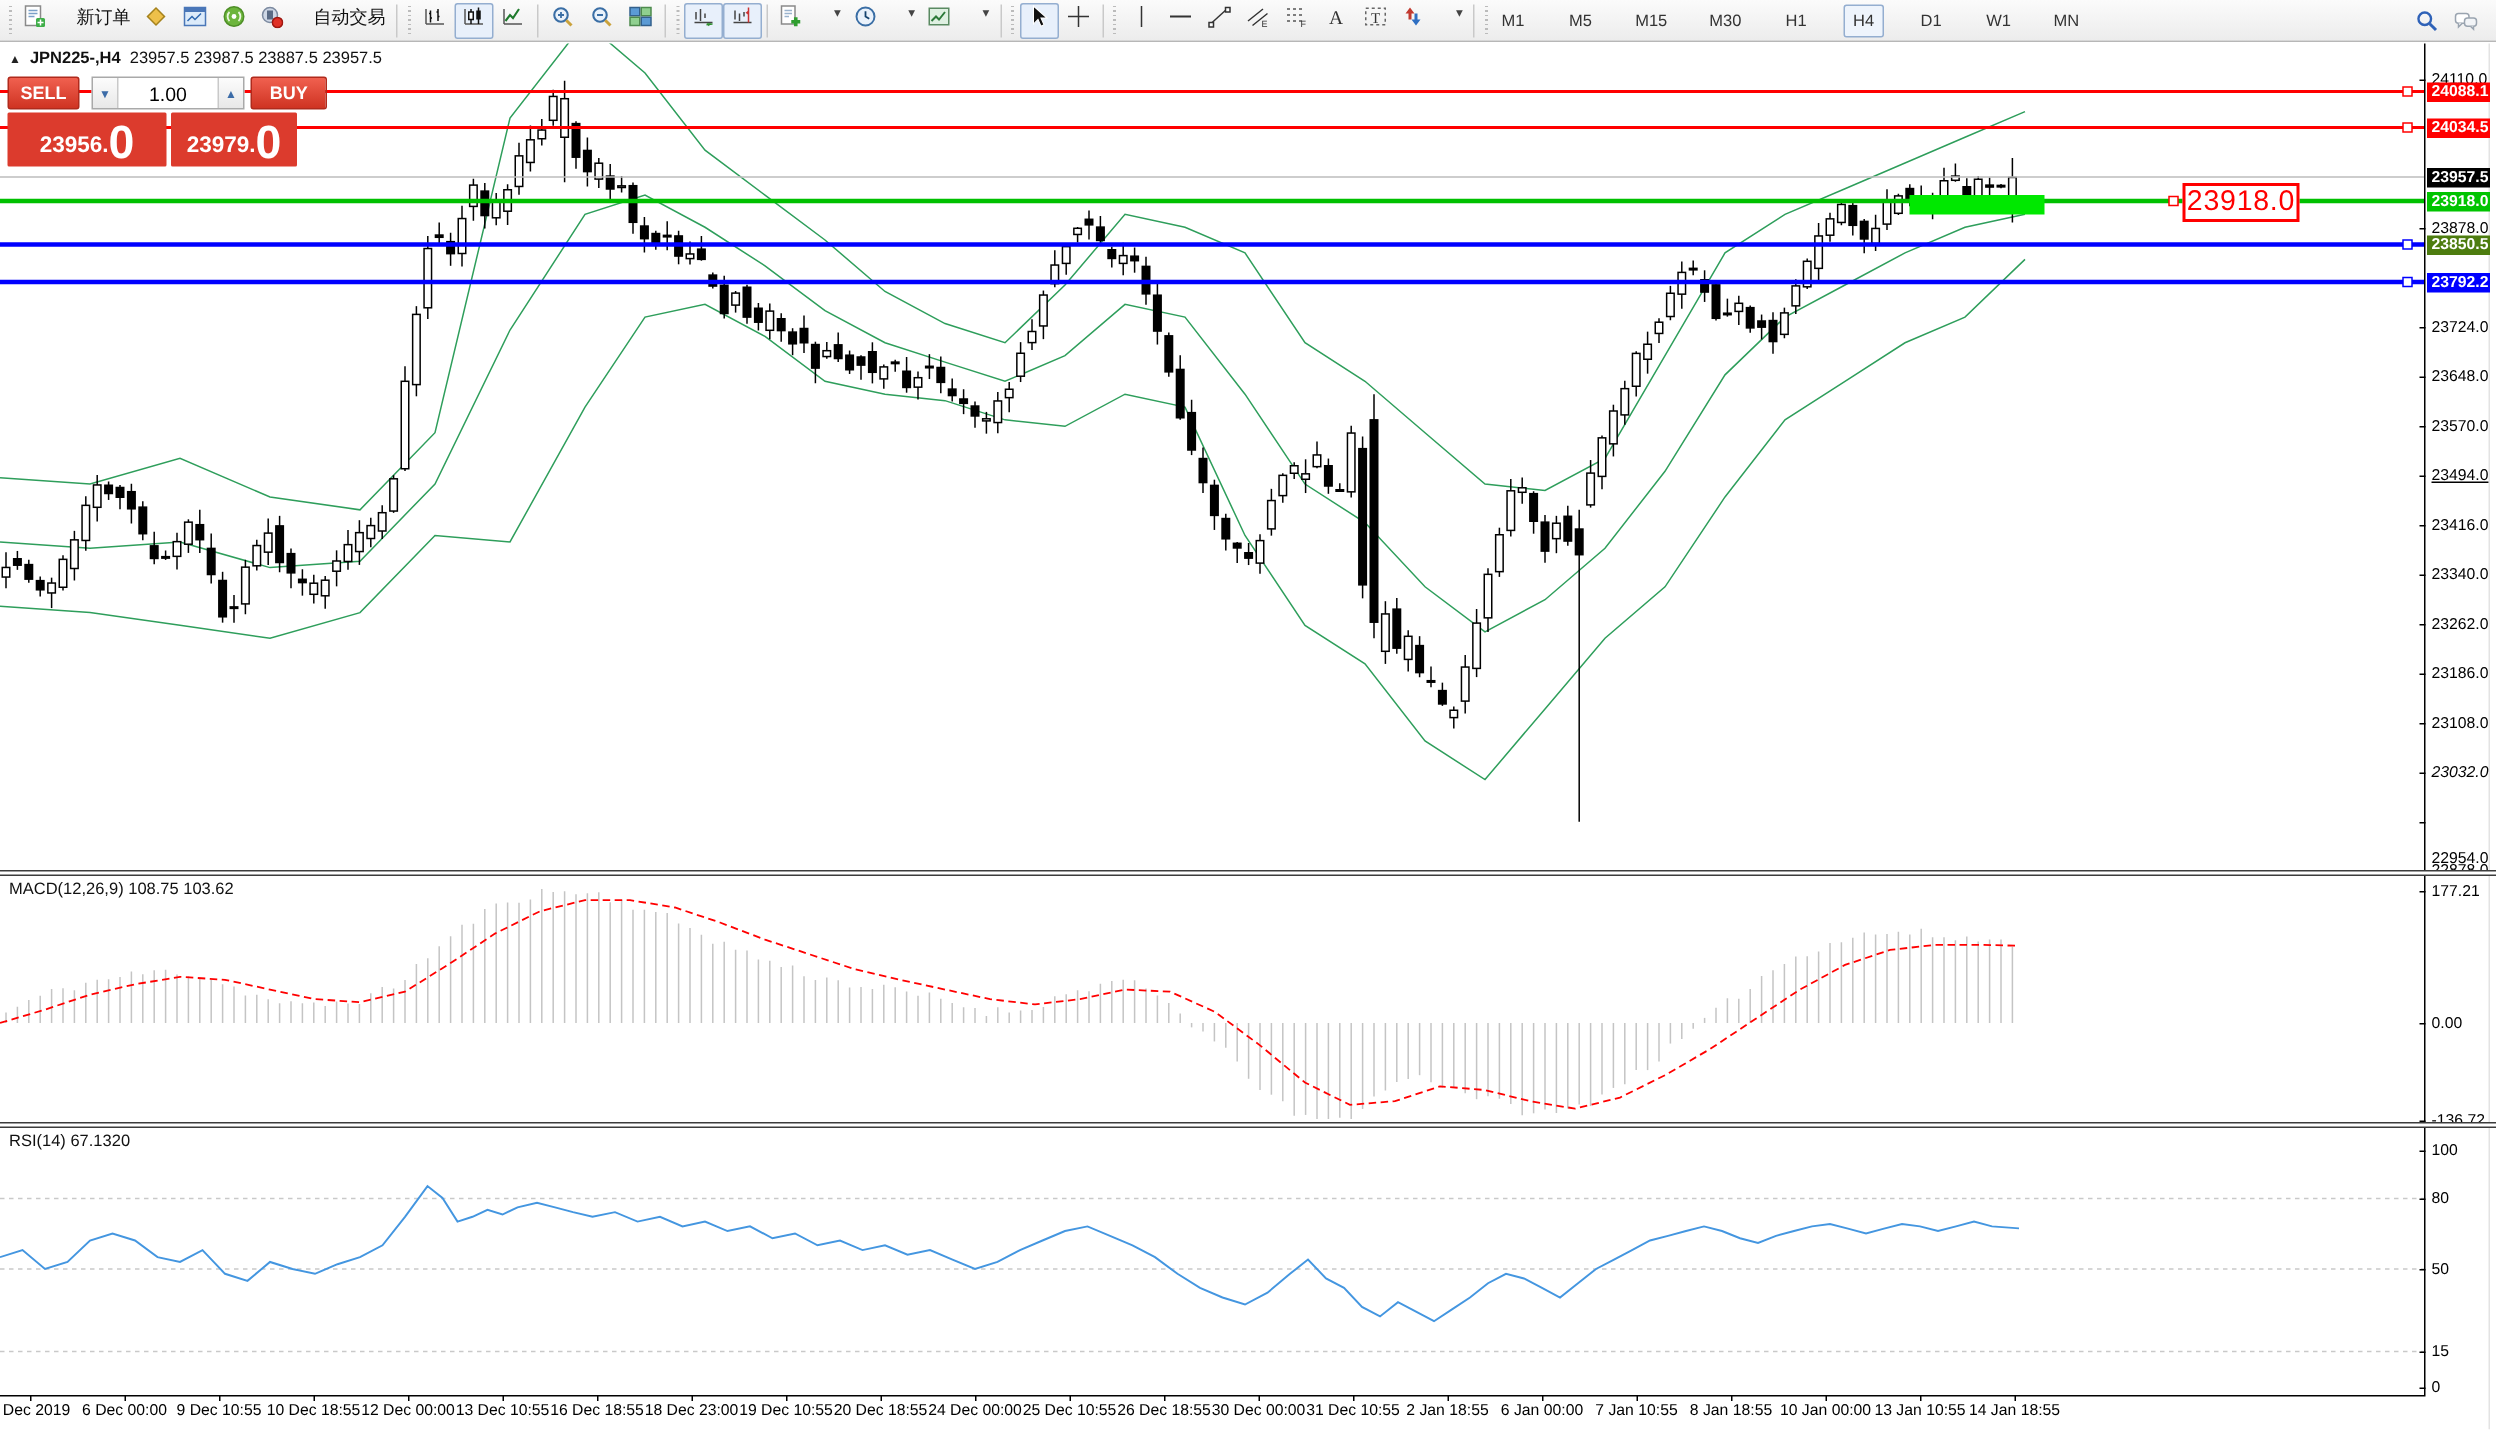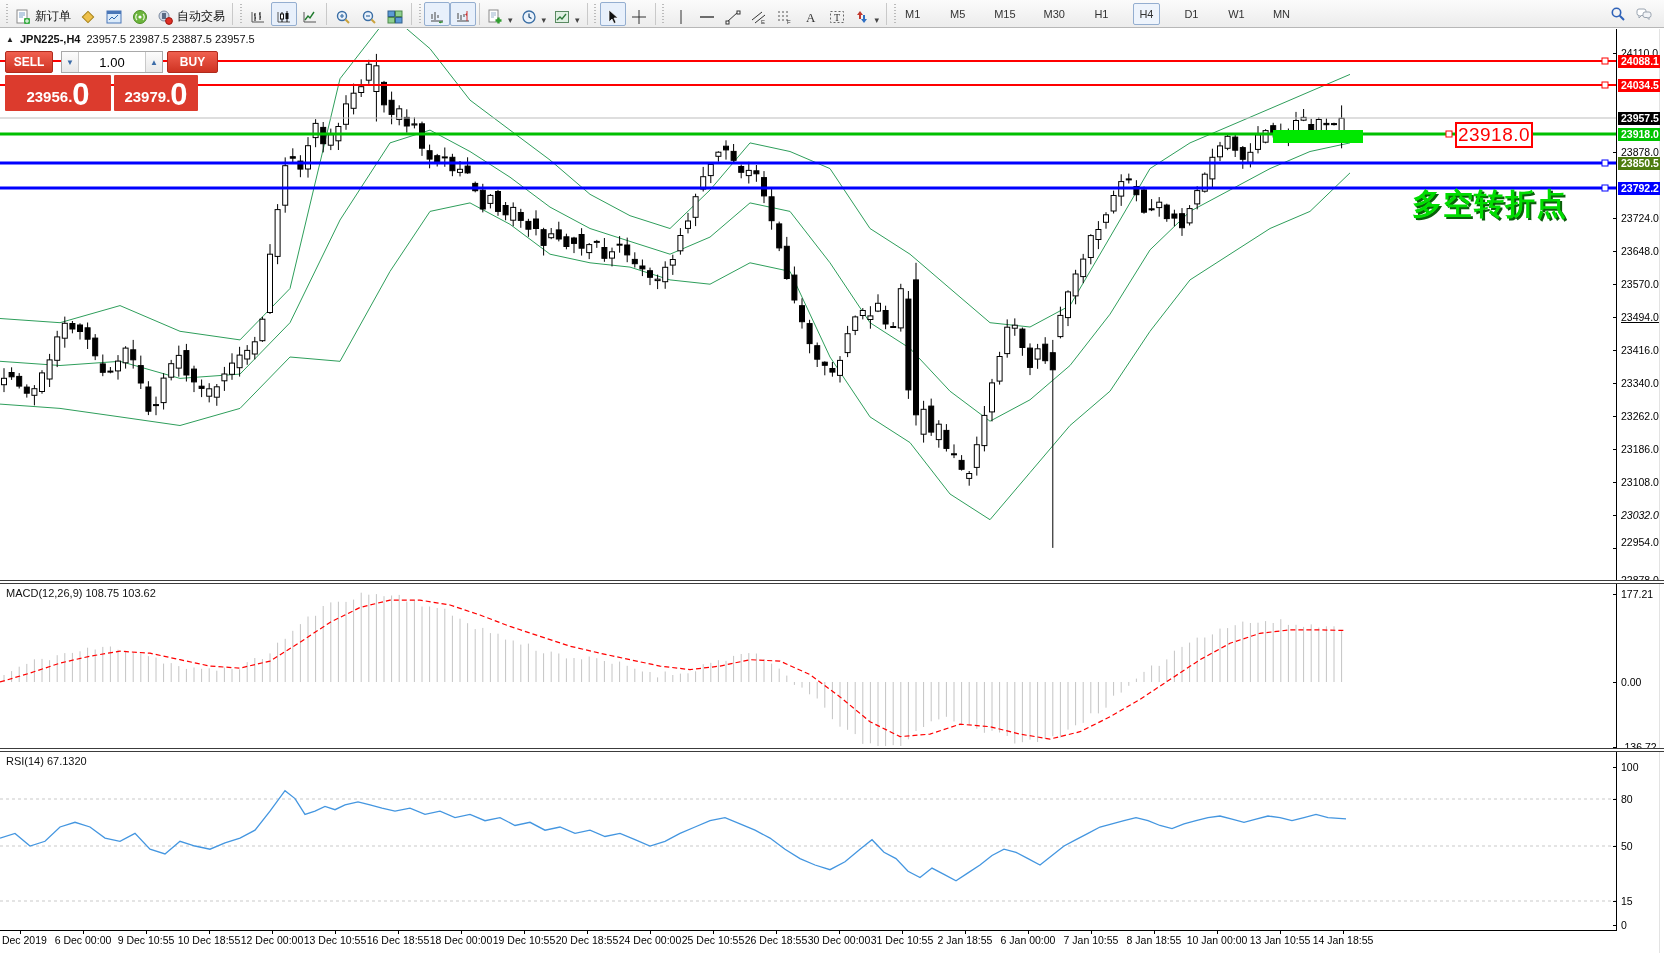--- a/index.html
+++ b/index.html
@@ -8,22 +8,22 @@
   #app { position:absolute; inset:0; }
 
   
   #toolbar { position:absolute; left:0; top:0; width:1664px; height:28px;
     background:linear-gradient(#fbfbfb,#ececec); border-bottom:1px solid #b7b7b7;
     display:flex; align-items:center; padding:1px 2px; }
   .grip { width:5px; height:20px; margin:0 2px;
     background-image:repeating-linear-gradient(#bbb 0 1px, transparent 1px 3px);
     background-size:2px 100%; background-repeat:no-repeat; background-position:center; }
   .tb-sep { width:1px; height:22px; background:#c9c9c9; margin:0 3px; }
-  .tb-btn { height:24px; min-width:26px; display:flex; align-items:flex-end; justify-content:center;
-    gap:4px; padding:0 3px; border:1px solid transparent; border-radius:2px;
+  .tb-btn { height:24px; min-width:26px; display:flex; align-items:flex-start; justify-content:center;
+    gap:20px; padding:0 3px; border:1px solid transparent; border-radius:2px;
     font-size:12px; color:#222; cursor:default; }
   .tb-btn.active { border:1px solid #94aed0; background:#e8f0fb; }
   .tb-btn .cap { font-size:12px; color:#111; white-space:nowrap; }
   .tb-caret { font-size:9px; color:#444; margin-left:1px; }
   .tf-btn { height:22px; min-width:27px; padding:0 4px; display:flex; align-items:center;
     justify-content:center; font-size:11px; color:#333; border:1px solid transparent; border-radius:2px;}
   .tf-btn.active { border:1px solid #94aed0; background:#eef4fc; }
   #tb-right { margin-left:auto; display:flex; align-items:center; gap:10px; padding-right:10px; }
   .icon16 { width:16px; height:16px; display:block; }
 
@@ -893,21 +893,20 @@
         <span class="pb">0</span>
     </div>
     <div id="tp-price-buy" class="tp-price">
       <span class="pp">23979</span>
         <span class="pp">.</span>
         <span class="pb">0</span>
     </div>
   </div>
 
   <div id="callout">23918.0</div>
-  <div id="cn-note">多空转折点</div>
 
   <div id="macd-label" class="pane-label">MACD(12,26,9) 108.75 103.62</div>
   <div id="rsi-label" class="pane-label">RSI(14) 67.1320</div>
 
   <div id="price-col">
       <div class="ax-label" style="top: 47px;">24110.0</div>
       <div class="ax-tick" style="top: 53px;"></div>
       <div class="ax-label" style="top: 146px;">23878.0</div>
       <div class="ax-tick" style="top: 152px;"></div>
       <div class="ax-label" style="top: 212px;">23724.0</div>
@@ -923,21 +922,21 @@
       <div class="ax-label" style="top: 377px;">23340.0</div>
       <div class="ax-tick" style="top: 383px;"></div>
       <div class="ax-label" style="top: 410px;">23262.0</div>
       <div class="ax-tick" style="top: 416px;"></div>
       <div class="ax-label" style="top: 443px;">23186.0</div>
       <div class="ax-tick" style="top: 449px;"></div>
       <div class="ax-label" style="top: 476px;">23108.0</div>
       <div class="ax-tick" style="top: 482px;"></div>
       <div class="ax-label" style="top: 509px; font-style: italic;">23032.0</div>
       <div class="ax-tick" style="top: 515px;"></div>
-      <div class="ax-label" style="top: 536px;">22954.0</div>
+      <div class="ax-label" style="top: 566px;">22954.0</div>
       <div class="ax-tick" style="top: 548px;"></div>
       <div class="ax-label" style="top: 574px;">22878.0</div>
       <div class="ax-tick" style="top: 580px;"></div>
       <div class="ax-label" style="top: 588px;">177.21</div>
       <div class="ax-tick" style="top: 594px;"></div>
       <div class="ax-label" style="top: 676px;">0.00</div>
       <div class="ax-tick" style="top: 682px;"></div>
       <div class="ax-label" style="top: 741px;">-136.72</div>
       <div class="ax-tick" style="top: 747px;"></div>
       <div class="ax-label" style="top: 761px;">100</div>
@@ -965,21 +964,21 @@
       <div class="t-label" style="left: 146px;">9 Dec 10:55</div>
       <div class="t-tick" style="left: 146px;"></div>
       <div class="t-label" style="left: 209px;">10 Dec 18:55</div>
       <div class="t-tick" style="left: 209px;"></div>
       <div class="t-label" style="left: 272px;">12 Dec 00:00</div>
       <div class="t-tick" style="left: 272px;"></div>
       <div class="t-label" style="left: 335px;">13 Dec 10:55</div>
       <div class="t-tick" style="left: 335px;"></div>
       <div class="t-label" style="left: 398px;">16 Dec 18:55</div>
       <div class="t-tick" style="left: 398px;"></div>
-      <div class="t-label" style="left: 461px;">18 Dec 00:00</div>
+      <div class="t-label" style="left: 461px;">18 Dec 23:00</div>
       <div class="t-tick" style="left: 461px;"></div>
       <div class="t-label" style="left: 524px;">19 Dec 10:55</div>
       <div class="t-tick" style="left: 524px;"></div>
       <div class="t-label" style="left: 587px;">20 Dec 18:55</div>
       <div class="t-tick" style="left: 587px;"></div>
       <div class="t-label" style="left: 650px;">24 Dec 00:00</div>
       <div class="t-tick" style="left: 650px;"></div>
       <div class="t-label" style="left: 713px;">25 Dec 10:55</div>
       <div class="t-tick" style="left: 713px;"></div>
       <div class="t-label" style="left: 776px;">26 Dec 18:55</div>

